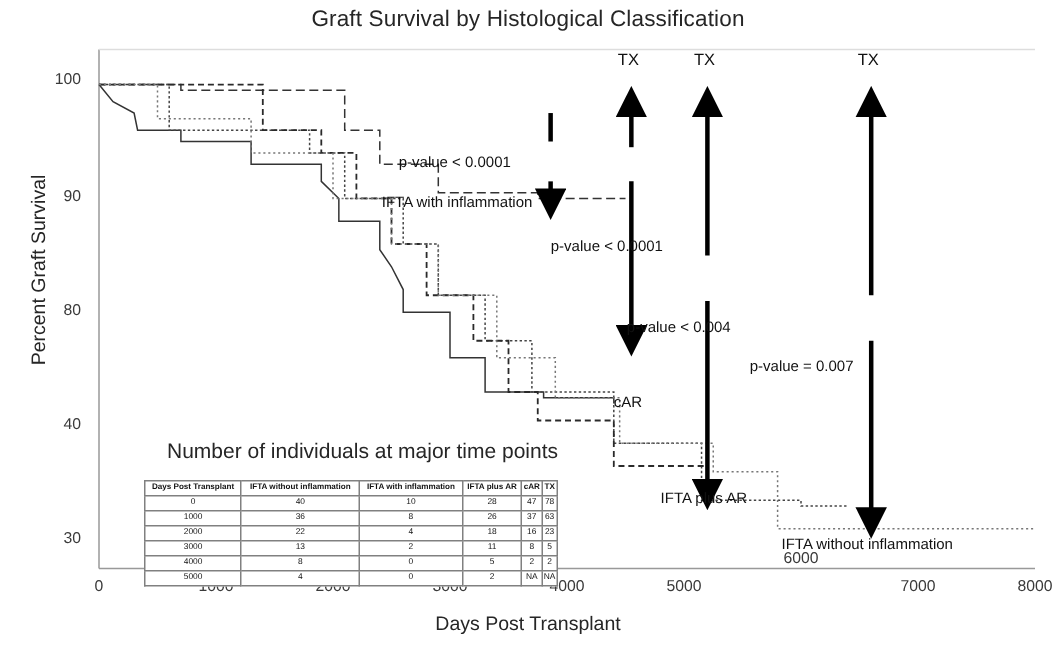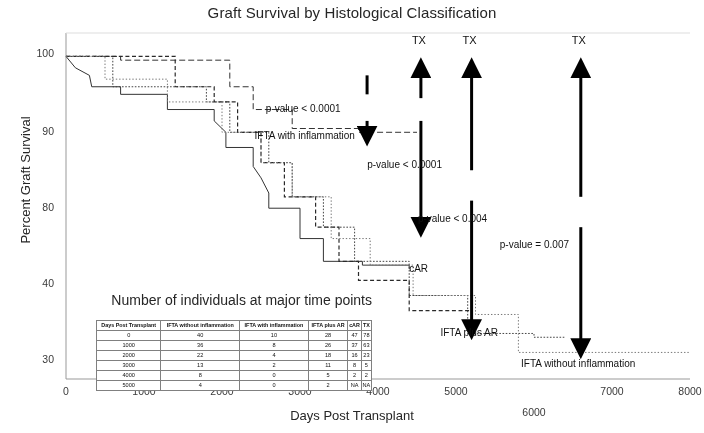--- a/index.html
+++ b/index.html
@@ -48,21 +48,21 @@
       <div class="ytick" style="left: 22px; top: 125.295px;">90</div>
       <div class="ytick" style="left: 22px; top: 47px;">100</div>
     </div>
   <div id="xticks">
       <div class="xtick" style="left: 46px; top: 385px;">0</div>
       <div class="xtick" style="left: 124px; top: 385px;">1000</div>
       <div class="xtick" style="left: 202px; top: 385px;">2000</div>
       <div class="xtick" style="left: 280px; top: 385px;">3000</div>
       <div class="xtick" style="left: 358px; top: 385px;">4000</div>
       <div class="xtick" style="left: 436px; top: 385px;">5000</div>
-      <div class="xtick" style="left: 514px; top: 406px;">6000</div>
+      <div class="xtick" style="left: 514px; top: 366px;">6000</div>
       <div class="xtick" style="left: 592px; top: 385px;">7000</div>
       <div class="xtick" style="left: 670px; top: 385px;">8000</div>
     </div>
 
   <svg id="plot" width="704" height="433">
       <line x1="66" y1="33" x2="66" y2="379" stroke="#999" stroke-width="1"></line>
       <line x1="66" y1="379" x2="690" y2="379" stroke="#999" stroke-width="1"></line>
       <line x1="66" y1="33" x2="690" y2="33" stroke="#ddd" stroke-width="1"></line>
       <polyline points="66,56.386363636363626 120.6,56.386363636363626 120.6,60.18181818181819 229.8,60.18181818181819 229.8,86.75 253.2,86.75 253.2,109.52272727272731 292.2,109.52272727272731 292.2,128.5 358.5,128.5 358.5,132.29545454545453 417,132.29545454545453" fill="none" stroke="#333" stroke-width="1" stroke-dasharray="6,3"></polyline>
       <polyline points="66,56.386363636363626 75.36,67.77272727272731 89.4,75.36363636363637 91.74000000000001,86.75 120.6,86.75 120.6,94.34090909090907 167.4,94.34090909090907 167.4,109.52272727272731 214.2,109.52272727272731 214.2,120.90909090909093 225.89999999999998,132.29545454545453 225.89999999999998,147.47727272727272 253.2,147.47727272727272 253.2,166.45454545454547 261,177.8409090909091 268.8,193.02272727272728 268.8,208.20454545454547 300,208.20454545454547 300,238.5681818181818 323.4,238.5681818181818 323.4,261.34090909090907 362.4,261.34090909090907 362.4,265.1363636363636 409.20000000000005,265.1363636363636 409.20000000000005,268.9318181818182" fill="none" stroke="#333" stroke-width="1" stroke-dasharray=""></polyline>

